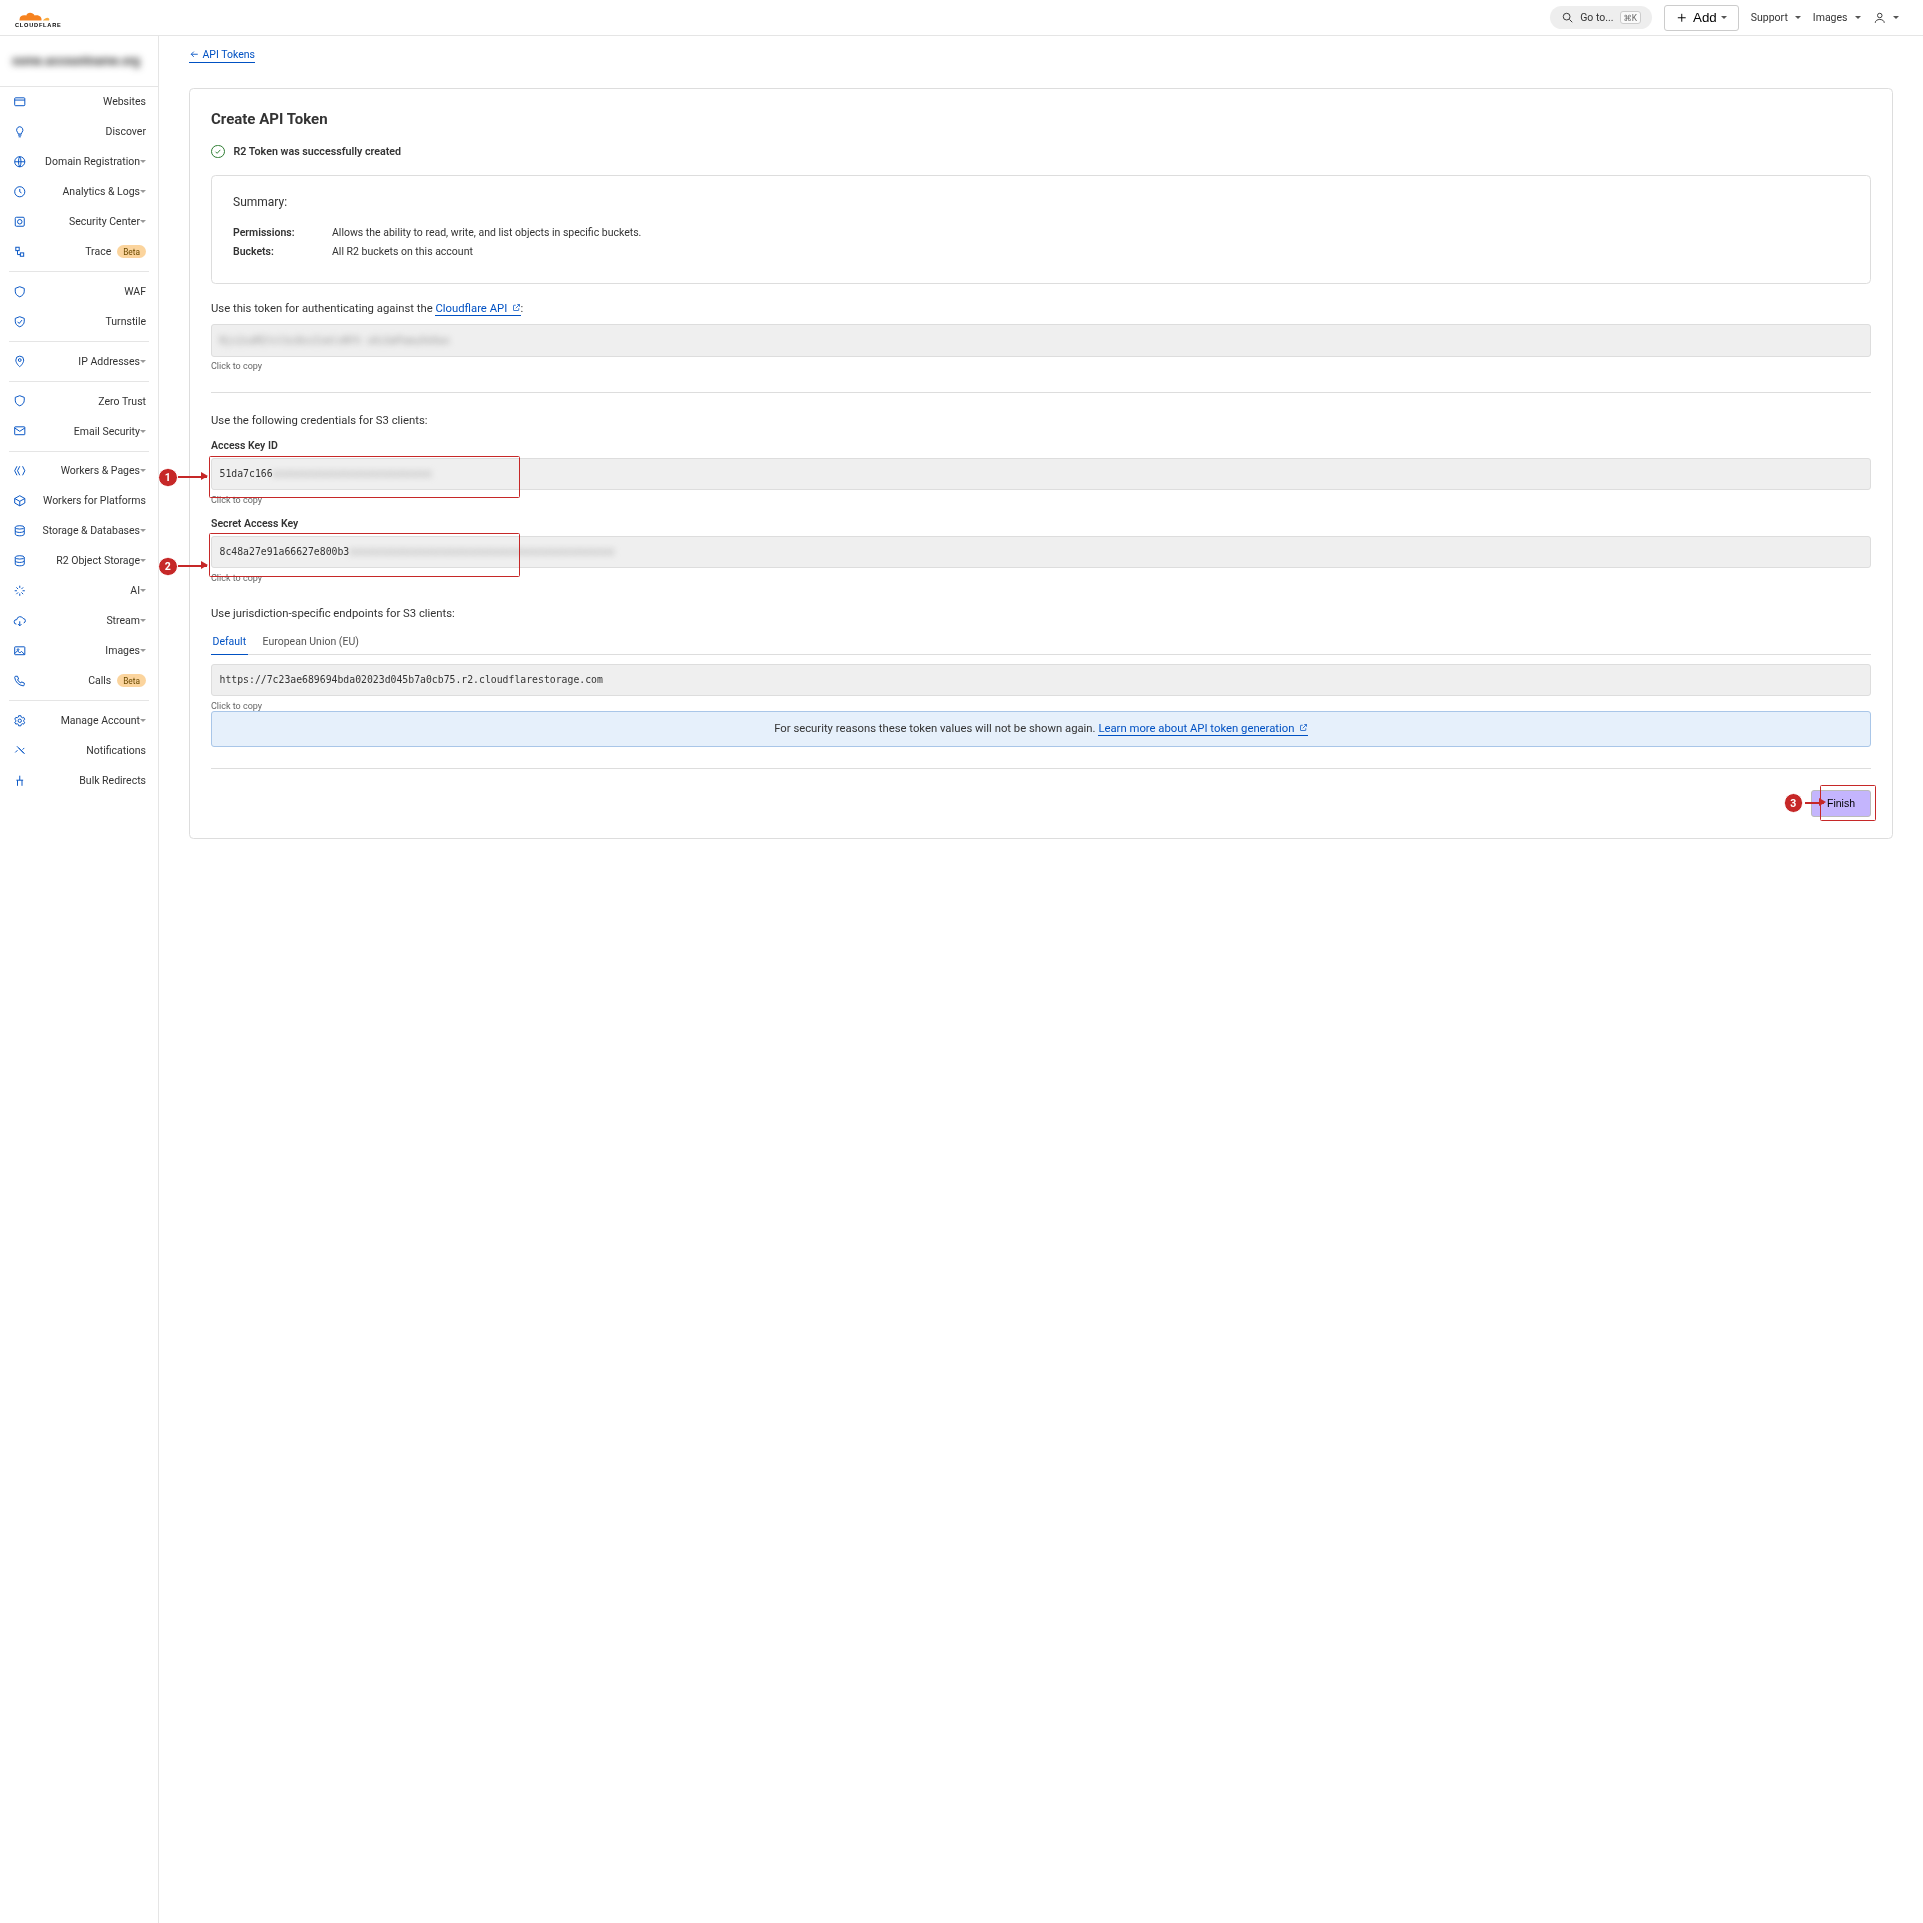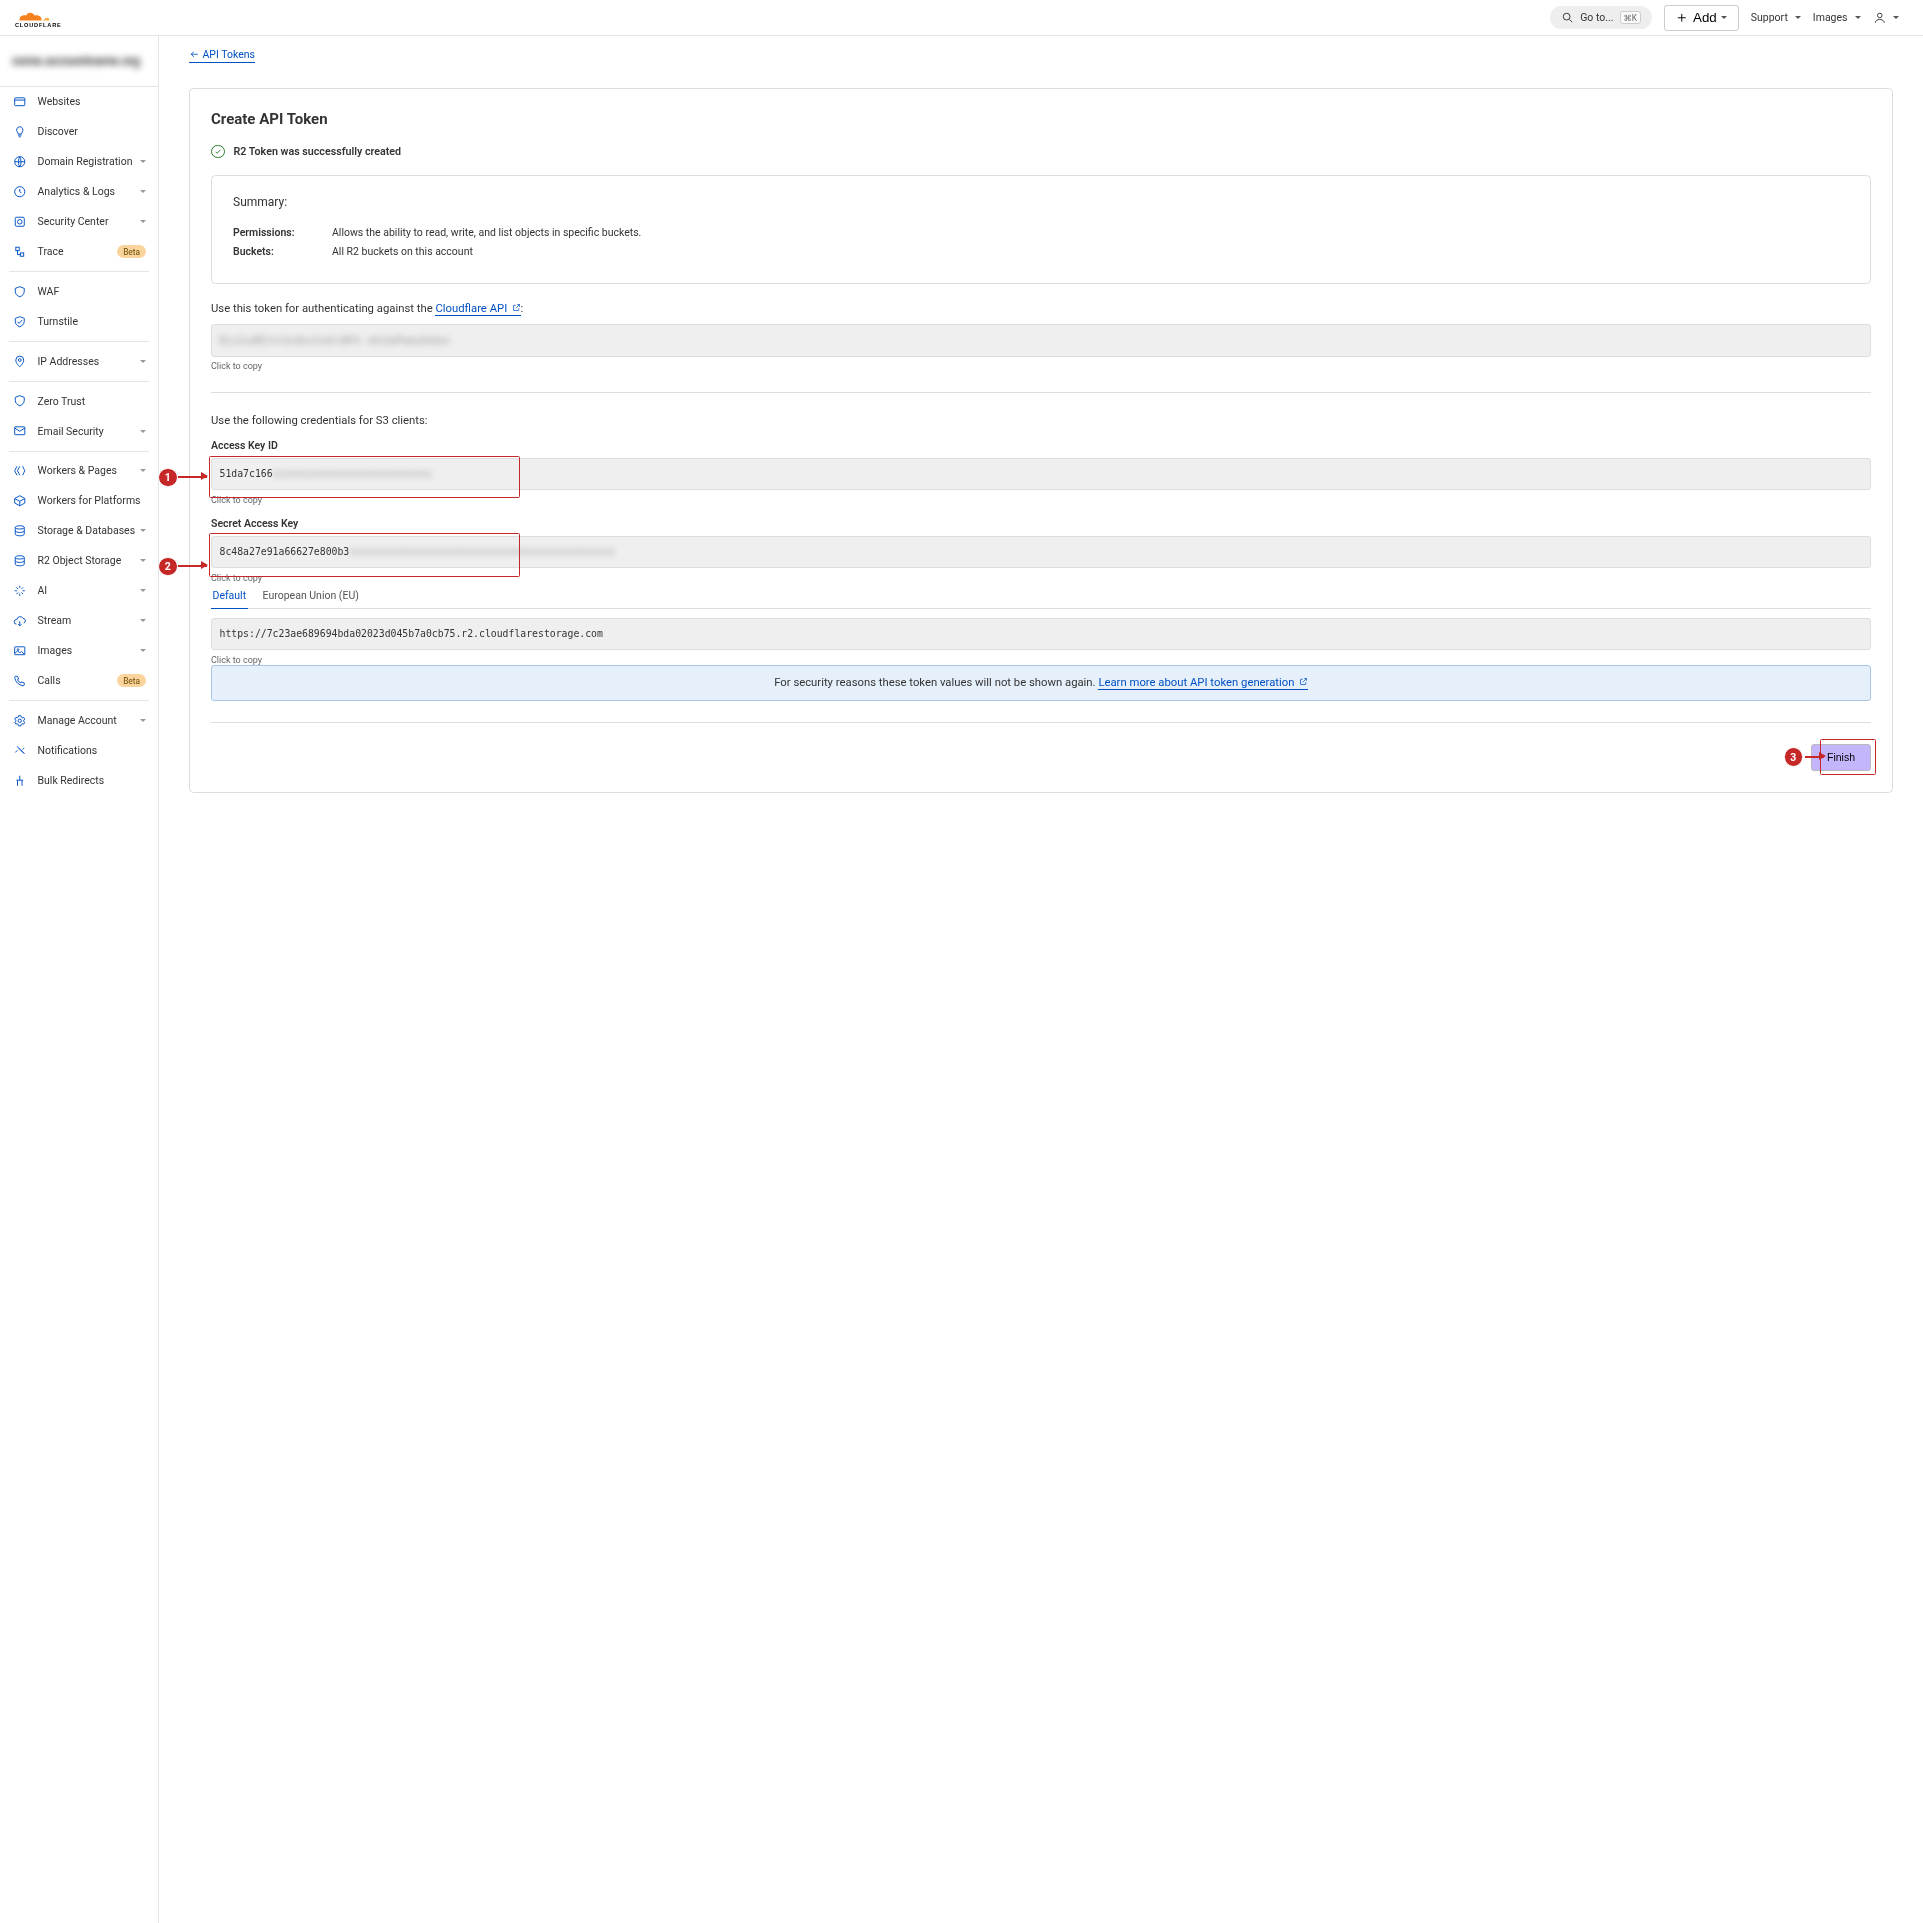--- a/index.html
+++ b/index.html
@@ -19,21 +19,21 @@
 
 
 .layout { display: flex; }
 .sidebar { width: 159px; border-right: 0.8px solid #e5e5e5; min-height: calc(100vh - 36px); }
 .content { flex: 1; padding: 12px 30px 30px 30px; }
 
 
 .account-name { padding: 18px 12px; font-weight: 700; font-size: 12px; filter: blur(3.8px); color: #333; }
 .sb-divider-full { height: 0.8px; background: #e5e5e5; }
 .sb-divider { height: 0.8px; background: #e5e5e5; margin: 4.5px 9px; }
-.sb-item { display: flex; align-items: center; padding: 7.5px 12px; cursor: pointer; color: #333; }
+.sb-item { display: flex; align-items: center; padding: 7.5px 12px; cursor: pointer; color: #333; text-align: right; }
 .sb-item .sb-icon { width: 15px; height: 15px; margin-right: 10.5px; color: #0051c3; display: flex; align-items: center; justify-content: center; }
 .sb-item .sb-label { flex: 1; font-size: 10.5px; }
 .badge { background: #fbd49d; color: #6b4a00; font-size: 8.3px; border-radius: 7.5px; padding: 1.5px 6px; margin-left: 6px; }
 
 
 .breadcrumb { display: inline-flex; align-items: center; gap: 3px; color: #0051c3; border-bottom: 0.8px solid #0051c3; padding-bottom: 0.8px; margin-bottom: 21px; cursor: pointer; font-size: 10.5px; }
 .card { border: 0.8px solid #ddd; border-radius: 4.5px; padding: 21px; margin-top: 4.5px; }
 .card h1 { font-size: 15px; margin-bottom: 16.5px; }
 .success-row { display: flex; align-items: center; gap: 9px; margin-bottom: 16.5px; font-weight: 600; font-size: 10.7px; }
 .check-circle { width: 13.5px; height: 13.5px; border: 1.5px solid #2e7d32; border-radius: 50%; display: flex; align-items: center; justify-content: center; }
@@ -417,20 +417,21 @@
           <span>8c48a27e91a66627e800b3</span><span class="blur-seg">xxxxxxxxxxxxxxxxxxxxxxxxxxxxxxxxxxxxxxxxxxxxx</span>
         </div>
         <div class="copy-hint">Click to copy</div>
         <div class="redbox" style="left:-2.3px; top:16.5px; width:311px; height:44px;"></div>
         <div class="anno-circle" style="left:-53px; top:40px;">
             <span>2</span>
           </div>
         <div class="anno-arrow" style="left:-33px; top:48px; width:28.6px;"></div>
       </div>
 
+      <p class="section-text" style="margin-top:24px;">Use jurisdiction-specific endpoints for S3 clients:</p>
 
       <div class="tabs">
         <div class="tab active">Default</div>
         <div class="tab">European Union (EU)</div>
       </div>
       <div class="value-box">https://7c23ae689694bda02023d045b7a0cb75.r2.cloudflarestorage.com</div>
       <div class="copy-hint">Click to copy</div>
 
       <div class="info-banner">
         <span>For security reasons these token values will not be shown again. </span><a class="link"><span>Learn more about API token generation</span> <svg class="ext-icon" width="9" height="9" viewBox="0 0 24 24" stroke="#0051c3" fill="none" stroke-width="2">

